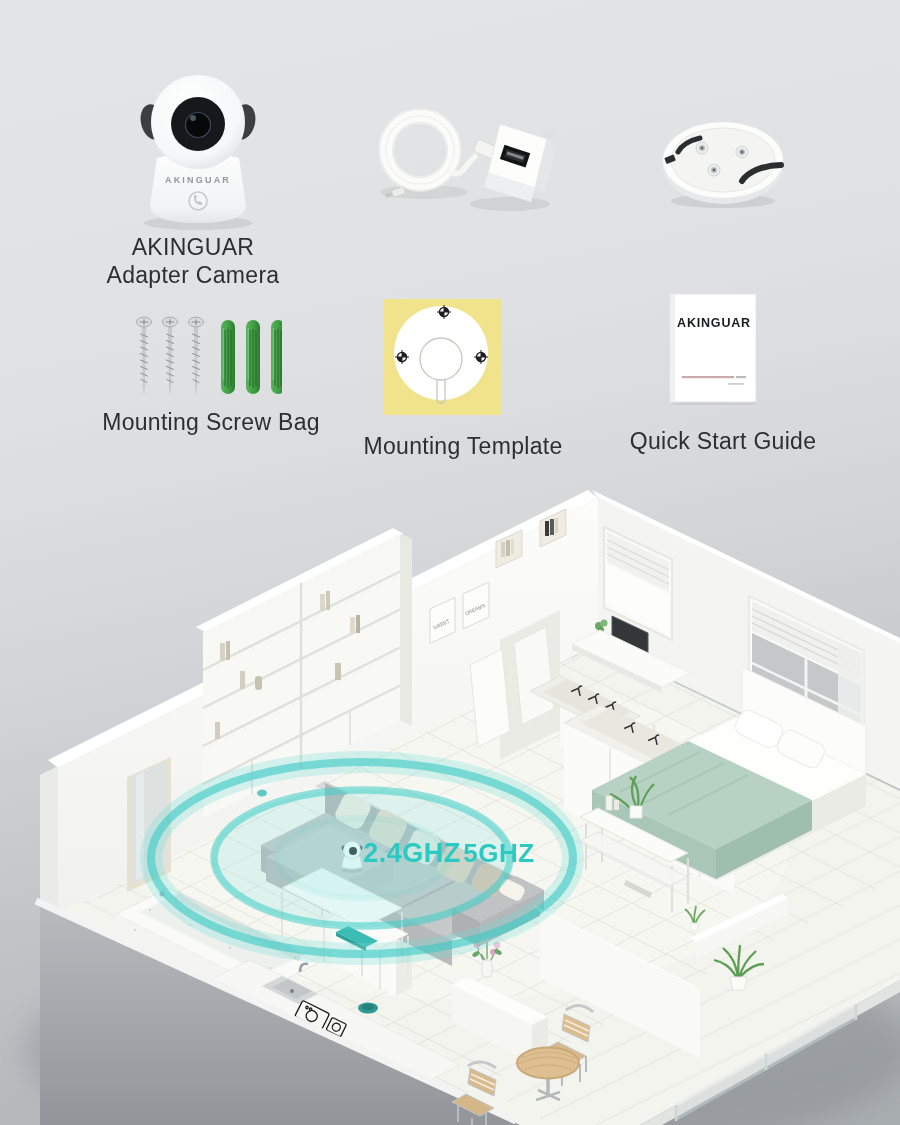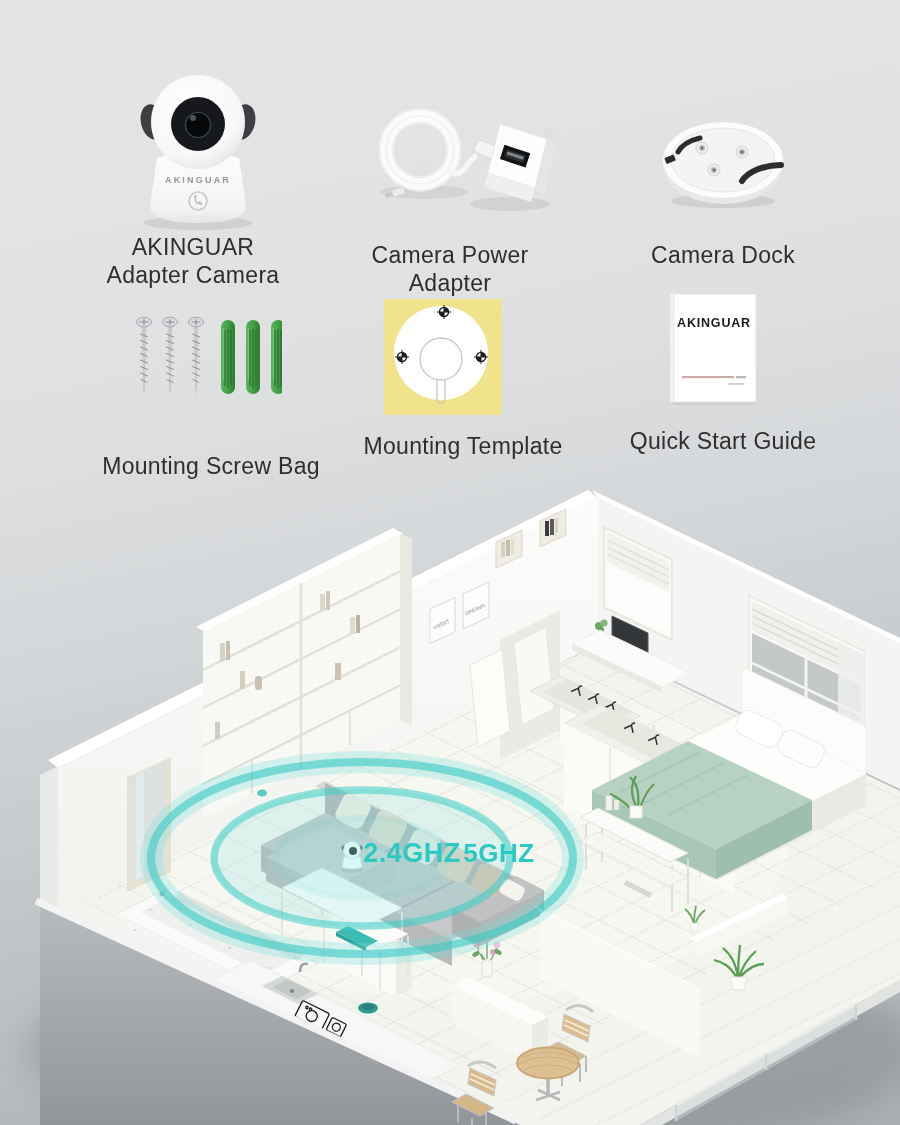--- a/index.html
+++ b/index.html
@@ -185,29 +185,21 @@
     <text x="56" y="39" text-anchor="middle" font-size="12.5" font-weight="bold" letter-spacing="0.8" fill="#1a1b1d">AKINGUAR</text>
     <rect x="24" y="88" width="52" height="2.2" fill="#c9abaa"></rect>
     <rect x="78" y="88" width="10" height="2.2" fill="#b9b9b7"></rect>
     <rect x="70" y="95" width="16" height="1.8" fill="#cfcfcd"></rect>
   </svg>
 
   <div class="cap" style="left:58px;top:233px;width:270px">
     <span>AKINGUAR</span>
     <span>Adapter Camera</span>
   </div>
-  <div class="cap" style="left:335px;top:241px;width:230px">
-    <span>Camera Power</span>
-    <span>Adapter</span>
-  </div>
-  <div class="cap" style="left:608px;top:241px;width:230px">
-    <span>Camera Dock</span>
-
-  </div>
-  <div class="cap" style="left:56px;top:452px;width:310px">
+  <div class="cap" style="left:56px;top:408px;width:310px">
     <span>Mounting Screw Bag</span>
   </div>
   <div class="cap" style="left:598px;top:427px;width:250px">
     <span>Quick Start Guide</span>
   </div>
   <div class="cap" style="left:338px;top:432px;width:250px">
     <span>Mounting Template</span>
   </div>
 
   <svg class="art" style="left:0;top:480px" width="900" height="645" viewBox="0 0 900 645">

